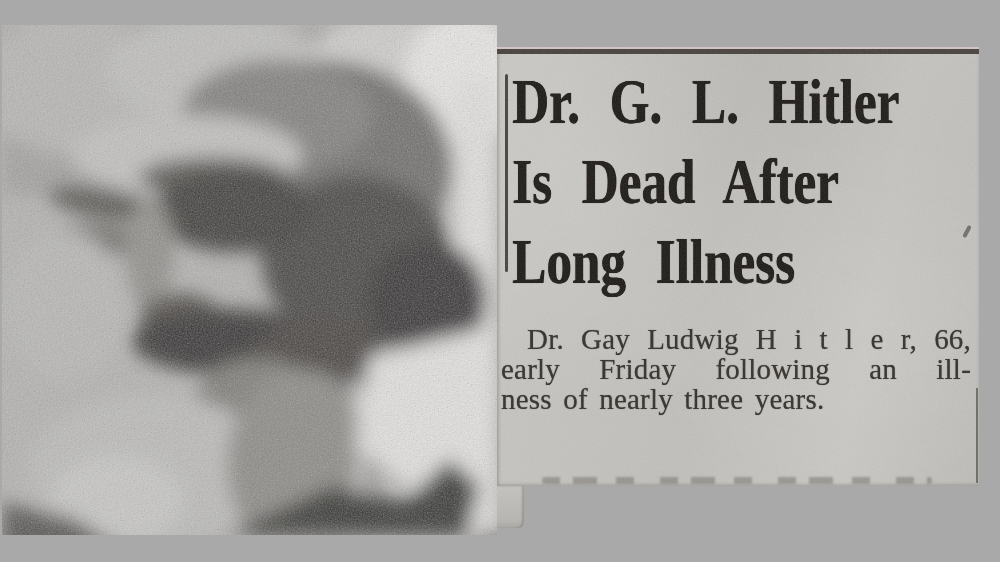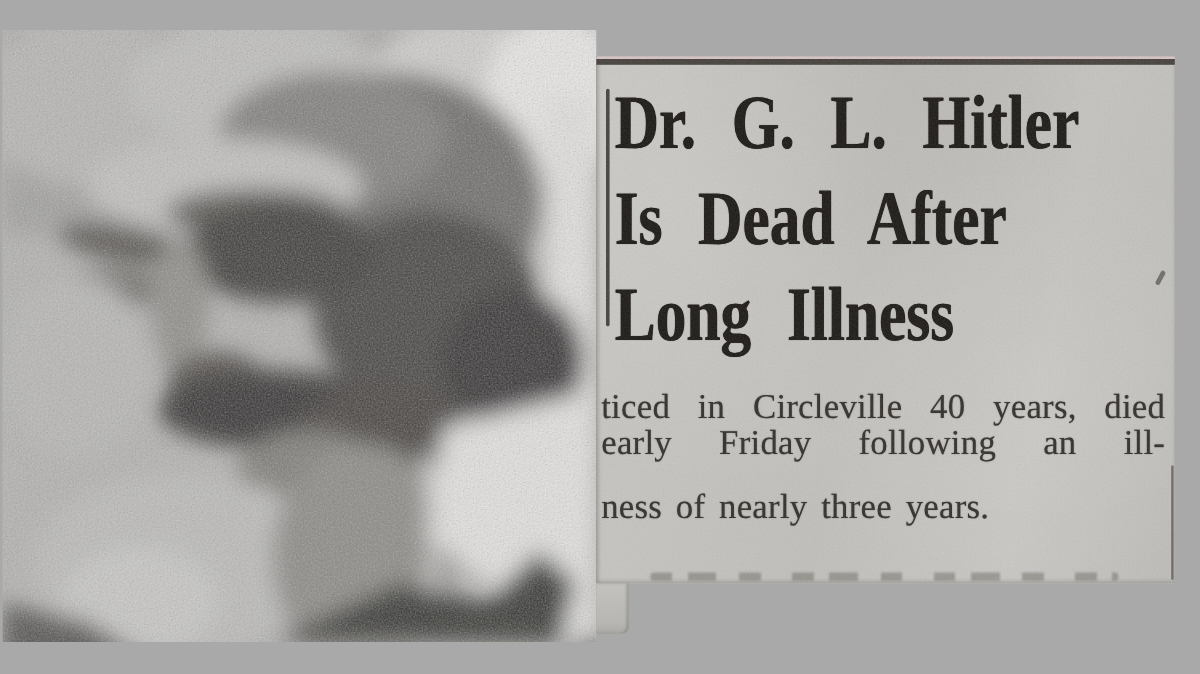--- a/index.html
+++ b/index.html
@@ -52,21 +52,21 @@
   }
   .headline .hl{transform:scaleX(0.80);transform-origin:left center;}
   .bodytext{
     position:absolute;left:4px;top:277px;width:470px;
     font-size:29px;line-height:30px;color:#332f2a;
     letter-spacing:0.2px;word-spacing:4px;
     text-shadow:0 0 1px rgba(47,42,37,.65);
   }
   .bodytext .bl{text-align:justify;text-align-last:justify;}
   .bodytext .bl.first{text-indent:26px;}
-  .bodytext .bl.last{text-align-last:left;margin-top:24px;}
+  .bodytext .bl.last{text-align-last:left;}
   .cutoff-line{
     position:absolute;left:45px;top:430px;width:390px;height:7px;
     background:repeating-linear-gradient(90deg,
       #6f6b64 0 18px, rgba(0,0,0,0) 18px 31px,
       #6f6b64 31px 55px, rgba(0,0,0,0) 55px 74px,
       #6f6b64 74px 92px, rgba(0,0,0,0) 92px 118px);
     opacity:.5;filter:blur(1px);border-radius:3px;
   }
   .paper-grain{position:absolute;inset:0;pointer-events:none;}
   .tab{
@@ -151,21 +151,21 @@
     <div class="edge-line-right"></div>
     <div class="speck"></div>
 
     <div class="headline">
       <div class="hl">Dr. G. L. Hitler</div>
       <div class="hl">Is Dead After</div>
       <div class="hl">Long Illness</div>
     </div>
 
     <div class="bodytext">
-      <div class="bl">ticed in Circleville 40 years, died</div>
+      <div class="bl first">Dr. Gay Ludwig H i t l e r, 66,</div>
       <div class="bl">early Friday following an ill-</div>
       <div class="bl last">ness of nearly three years.</div>
     </div>
 
     <div class="cutoff-line"></div>
 
     <svg class="paper-grain" viewBox="0 0 482 439" preserveAspectRatio="none">
       <rect x="0" y="0" width="482" height="439" filter="url(#grainF)" opacity="0.14"></rect>
     </svg>
   </div>

